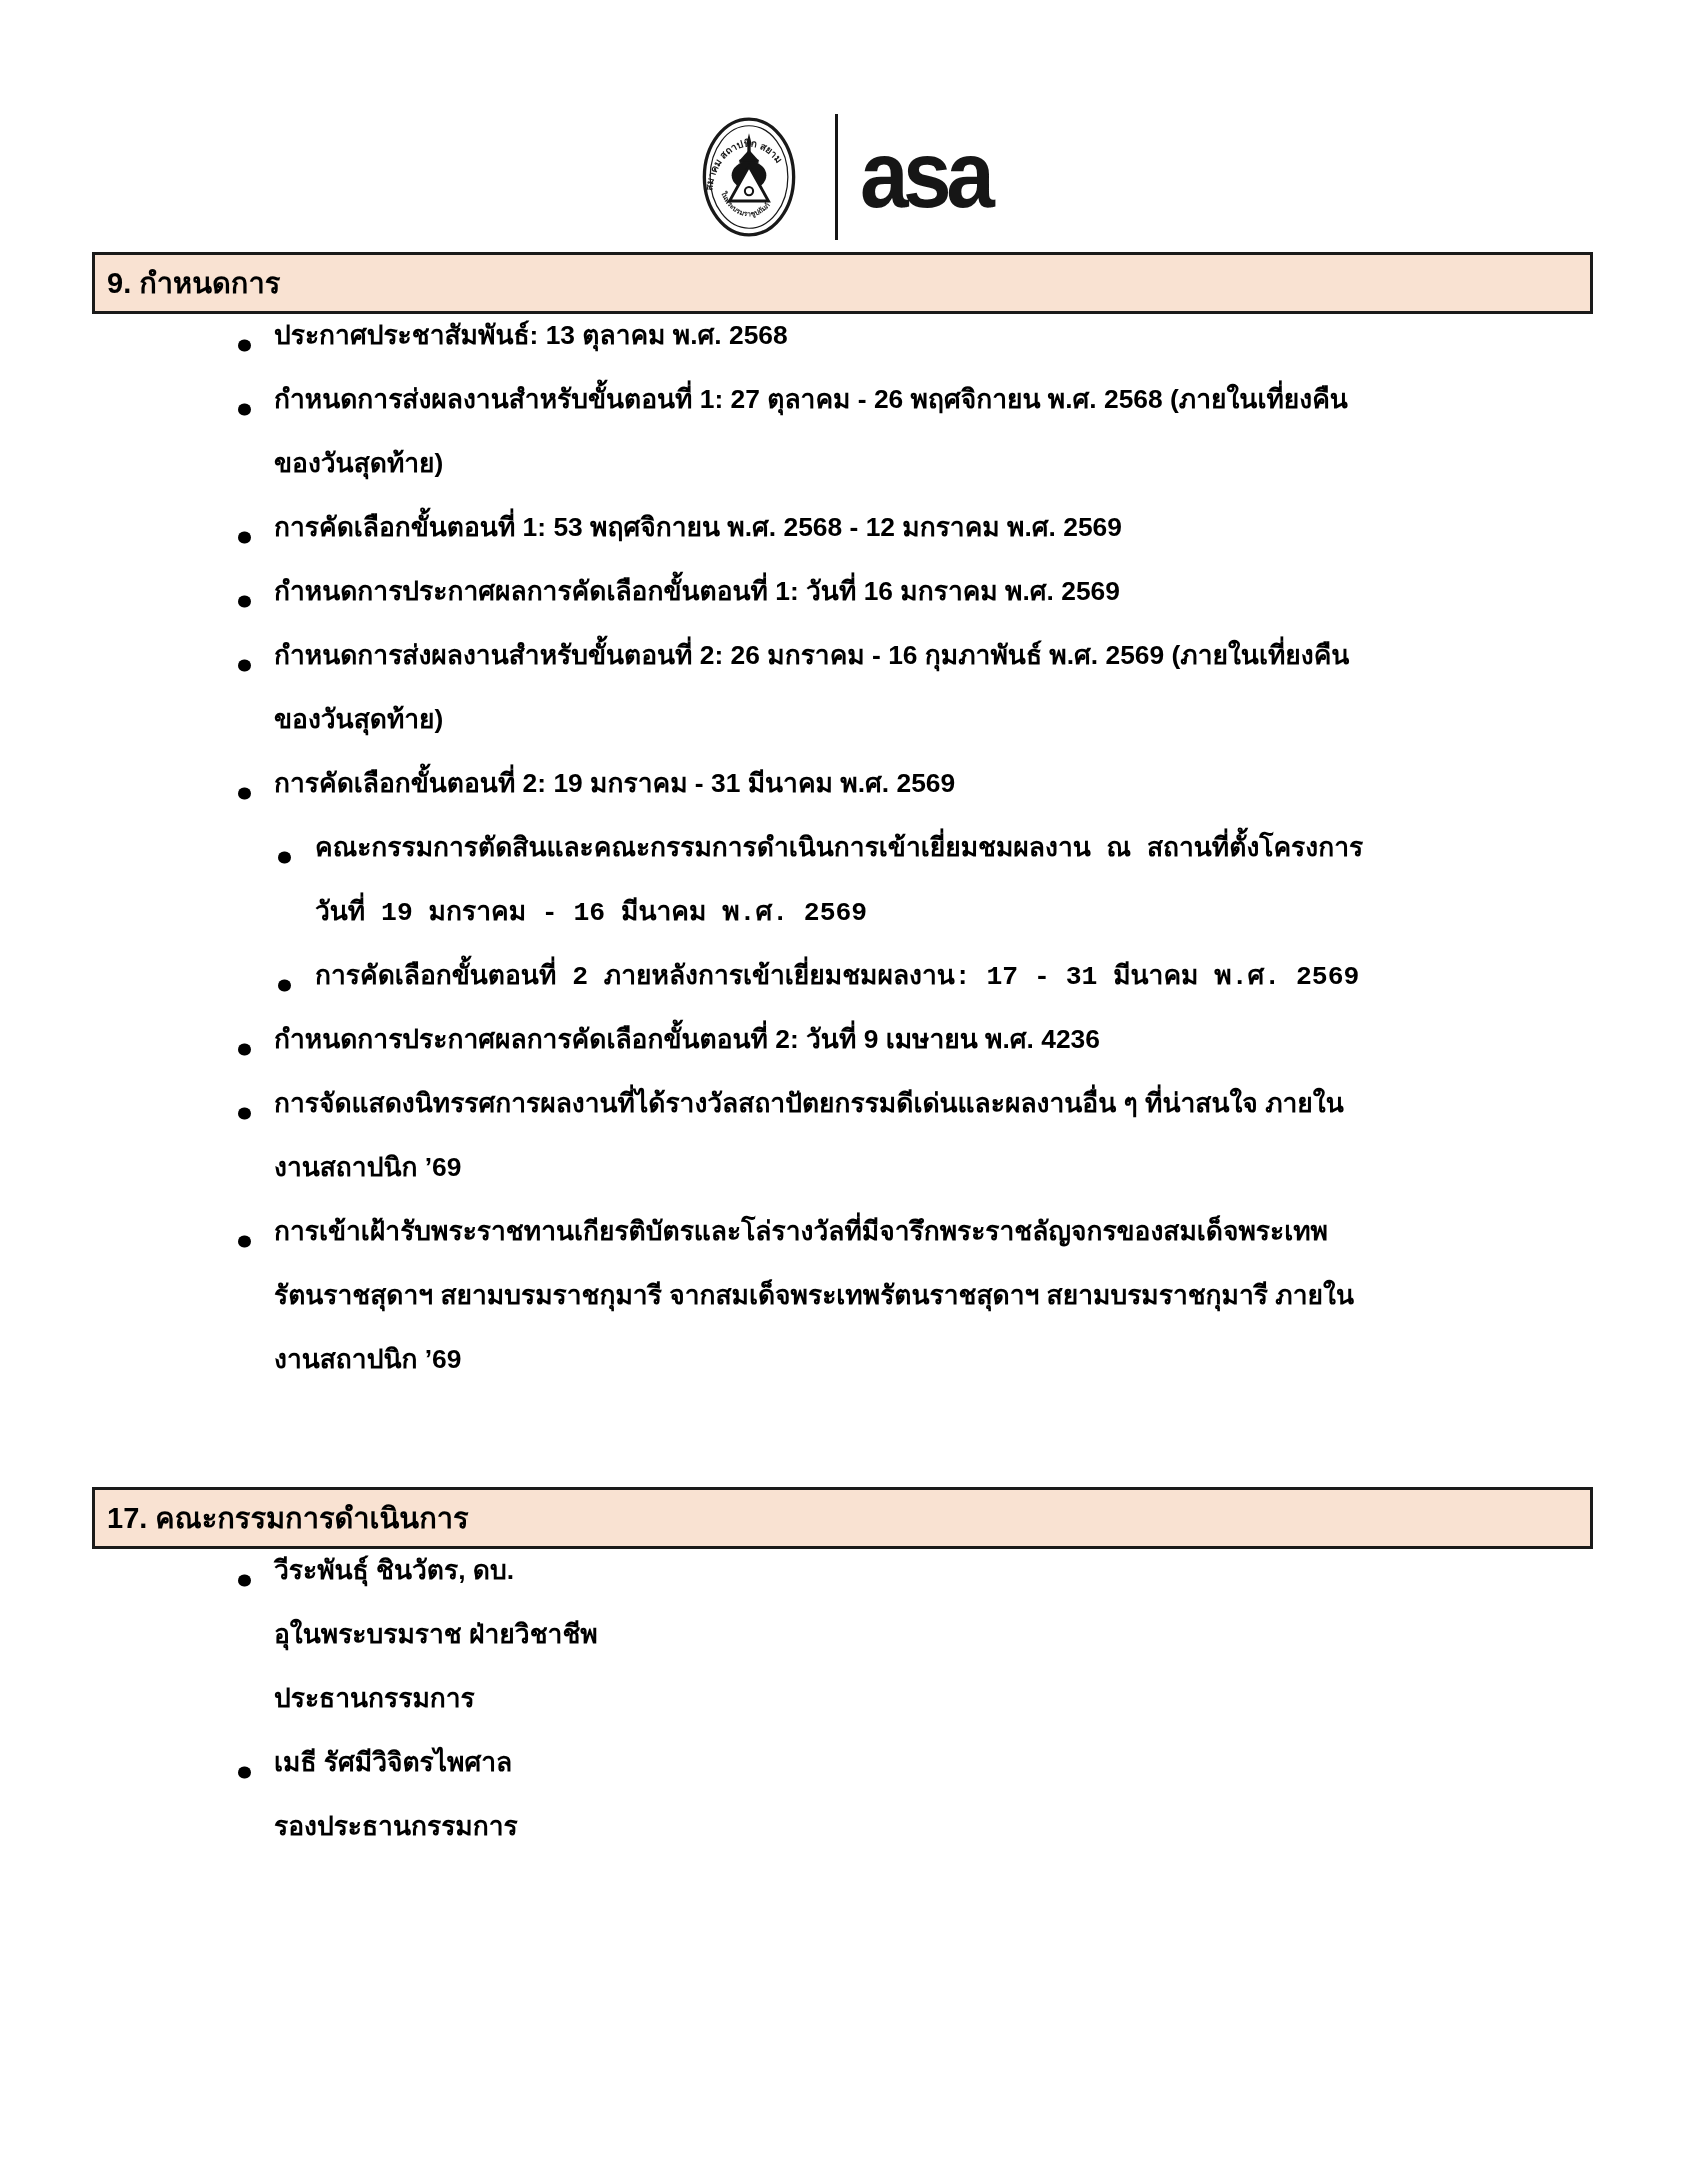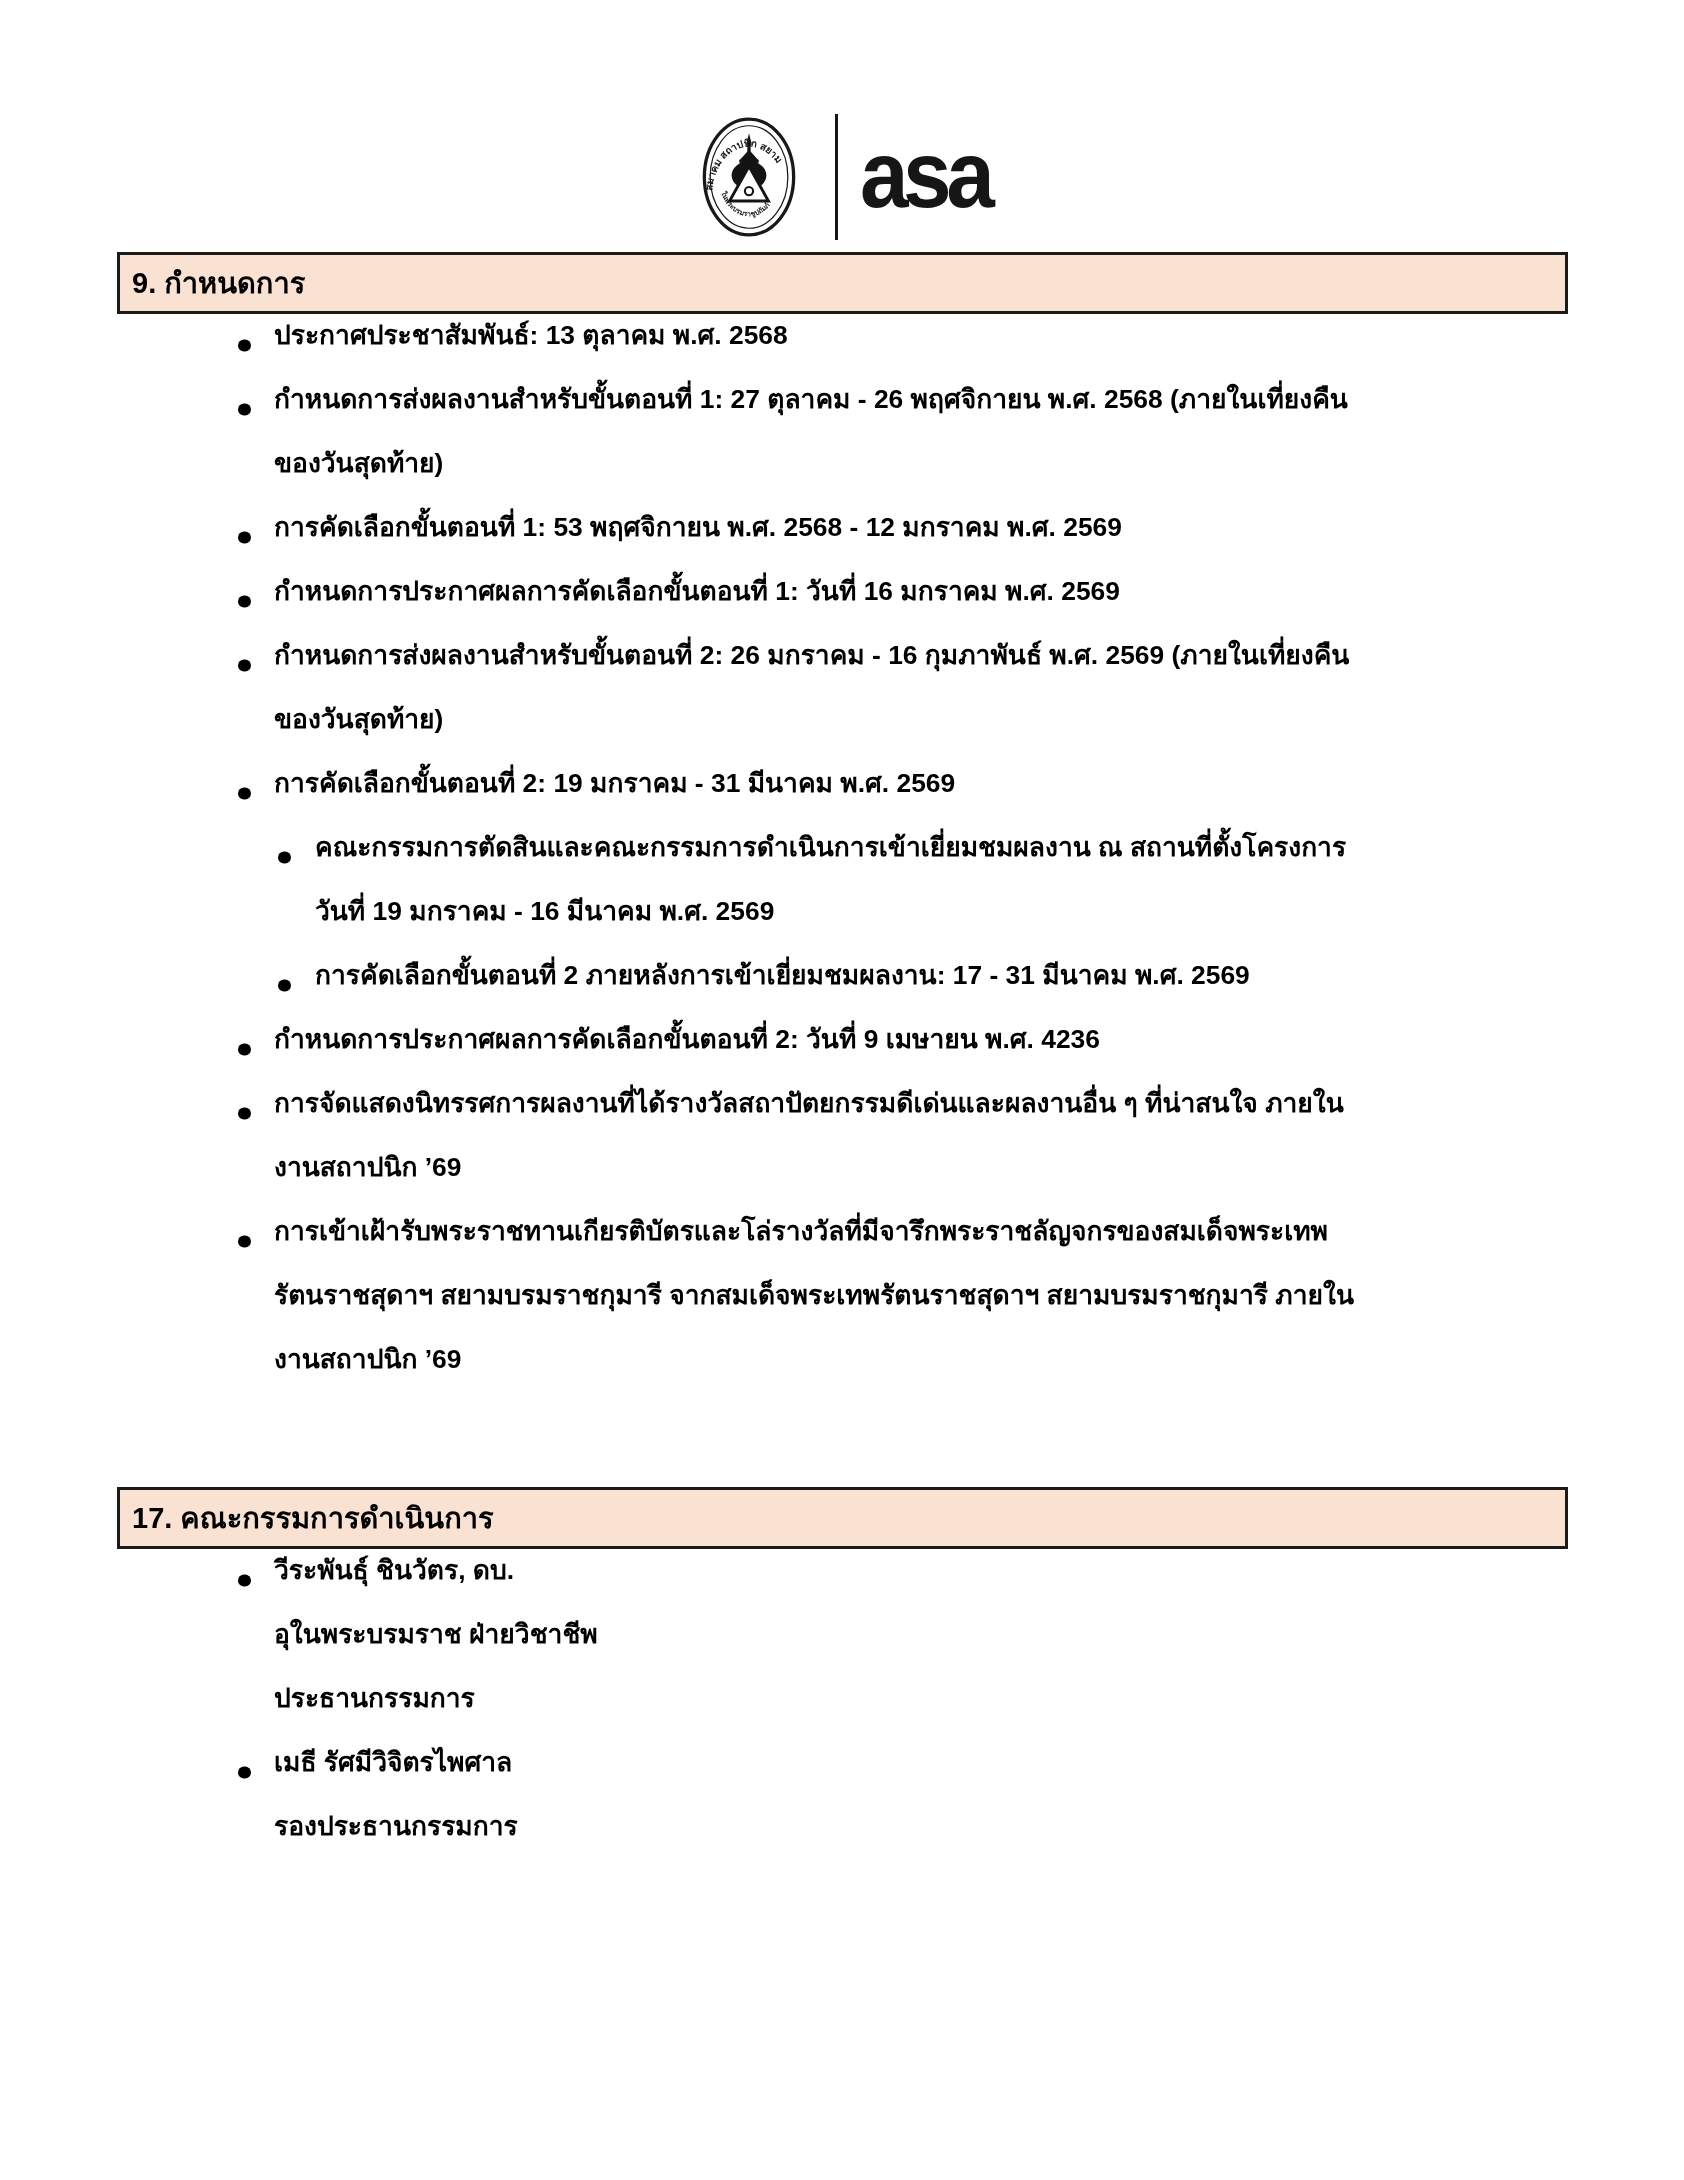--- a/index.html
+++ b/index.html
@@ -20,33 +20,33 @@
   .seal{width:128px;height:124px;flex:0 0 auto;}
   .logo-divider{width:3.4px;height:126px;background:#161616;flex:0 0 auto;}
   .wordmark{
     font-weight:bold;font-size:95px;letter-spacing:-6px;color:#161616;
     transform:scaleX(0.92);transform-origin:left center;
     line-height:1;padding-bottom:5.1px;
   }
 
   
   .sec-header{
-    margin:0 117px;height:62px;box-sizing:border-box;
+    margin:0 92px;height:62px;box-sizing:border-box;
     background:#F9E2D2;border:3.4px solid #1a1a1a;
     display:flex;align-items:center;padding-left:12px;
   }
   .sec-header .sec-title{font-size:29px;font-weight:bold;}
 
   
   .bullet-list{
     margin:0 183px;font-size:26.4px;font-weight:bold;
   }
   .list-item .line{position:relative;height:64px;display:flex;align-items:flex-start;}
   .list-item.level-1 .line{padding-left:91px;}
-  .list-item.level-2 .line{padding-left:132px;}
+  .list-item.level-2 .line{padding-left:132px;font-family:Liberation Mono, monospace;}
   .bullet{
     position:absolute;width:12.8px;height:12.8px;border-radius:50%;
     background:#000;top:50%;transform:translateY(-50%);
   }
   .level-1 .bullet{left:55px;}
   .level-2 .bullet{left:95px;}
   .txt{white-space:nowrap;}
 
   .section-10{margin-top:85px;}
   .section-9{margin-top:8.5px;}

